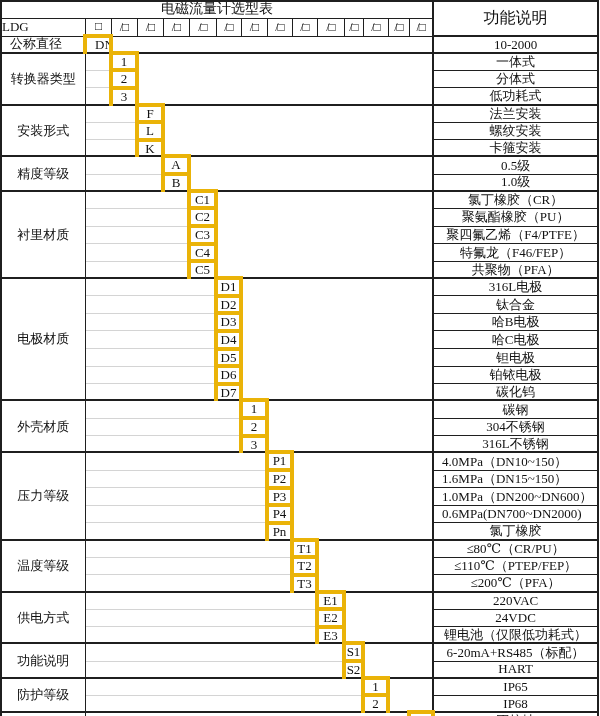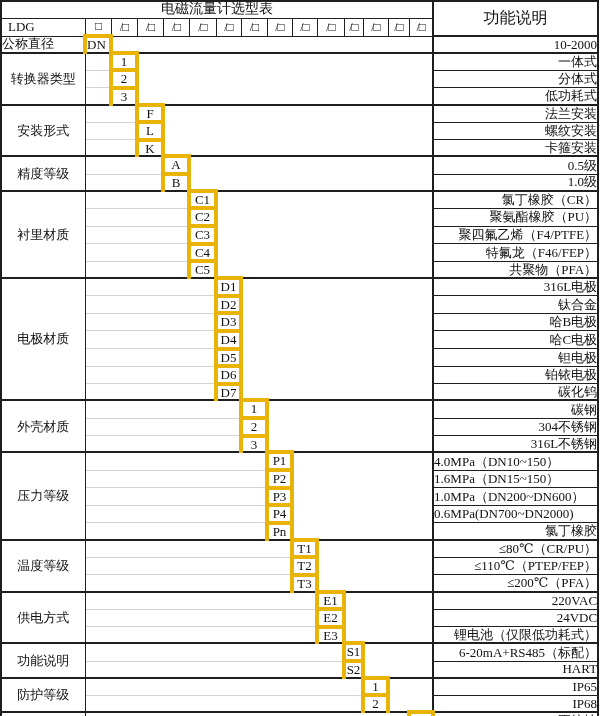--- a/index.html
+++ b/index.html
@@ -17,29 +17,29 @@
   td {
     padding:0; font-size:13px; line-height:1.05;
     white-space:nowrap; overflow:hidden; vertical-align:middle;
     text-align:center;
   }
   tr { height:16.2px; }
   tr.r-title { height:17px; }
   tr.r-model { height:18px; }
   .title { border:1px solid #1f1f1f; font-size:14px; }
   .desc-head { border:1px solid #1f1f1f; border-left:2px solid #1f1f1f; border-bottom:2px solid #1f1f1f; font-size:16px; }
-  .model-prefix { border:1px solid #1f1f1f; text-align:left; padding-left:6px; }
+  .model-prefix { border:1px solid #1f1f1f; text-align:left; }
   .box { border:1px solid #1f1f1f; font-size:12px; letter-spacing:-1px; }
   .name { border:1px solid #1f1f1f; border-bottom:2px solid #1f1f1f; }
   .code { border:4px solid #eab308; }
-  .desc { border:1px solid #1f1f1f; border-left:2px solid #1f1f1f;text-align:right; }
+  .desc { border:1px solid #1f1f1f; border-left:2px solid #1f1f1f; }
   .grid { border-bottom:1px solid #d4d4d4; }
   .blank { border-bottom:2px solid #1f1f1f; }
   tr.gsep td { border-bottom-width:2px; border-bottom-style:solid; border-bottom-color:#1f1f1f; }
-  .left { text-align:left; padding-left:0; }
+  .left { text-align:left; padding-left:8px; }
 </style>
 </head>
 <body>
 
 <table class="sel">
   <colgroup>
     <col style="width:84px">
       <col style="width:26px">
       <col style="width:26px">
       <col style="width:26px">

